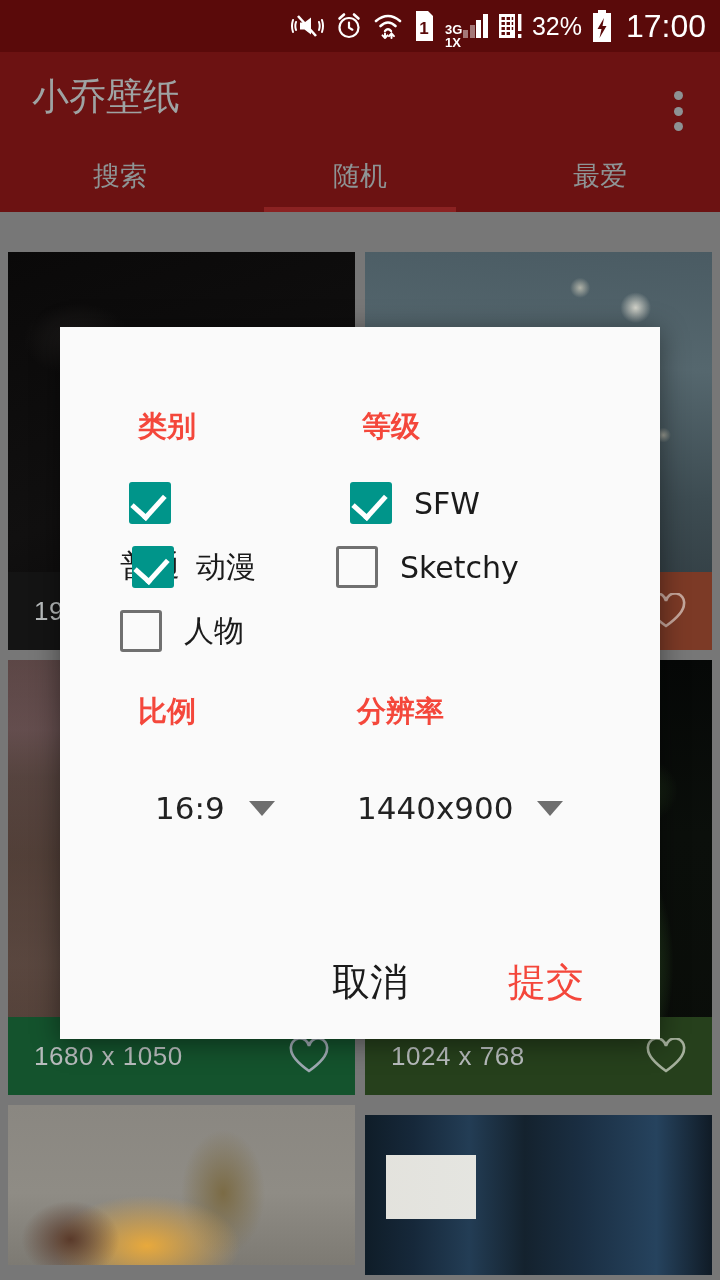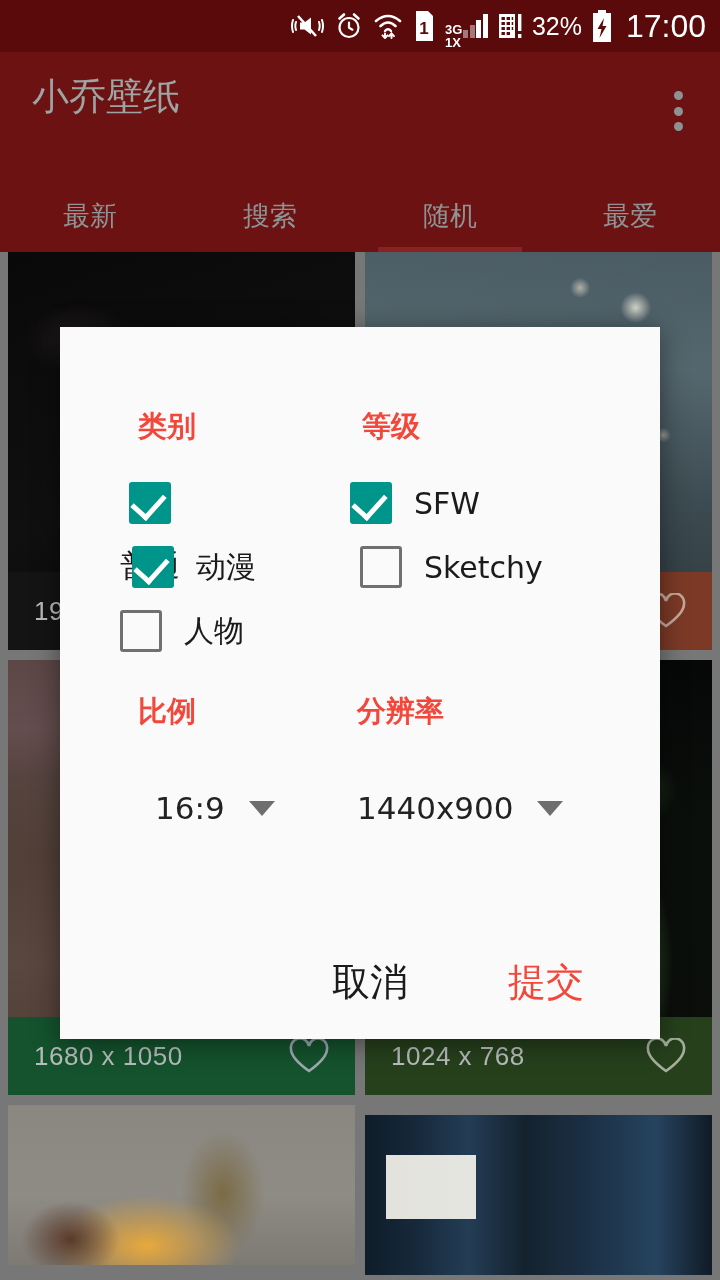--- a/index.html
+++ b/index.html
@@ -31,21 +31,21 @@
   .net-wrap{ display:flex; align-items:flex-end; gap:1px; }
   .bars{ display:flex; align-items:flex-end; gap:1.5px; height:24px; }
   .bars i{ display:block; width:5px; background:#fff; }
   .bars i:nth-child(1){ height:8px;  opacity:.45;}
   .bars i:nth-child(2){ height:13px; opacity:.45;}
   .bars i:nth-child(3){ height:18px; }
   .bars i:nth-child(4){ height:24px; }
 
   
   #app-bar{
-    position:absolute; top:52px; left:0; width:720px; height:200px;
+    position:absolute; top:52px; left:0; width:720px; height:160px;
     background:#6C1212;
   }
   #app-title{
     position:absolute; left:32px; top:26px;
     font-size:37px; color:#9EA3A3; line-height:1;
     font-family:"DejaVu Sans","Liberation Sans",sans-serif;
   }
   #overflow-menu{
     position:absolute; right:22px; top:36px;
     width:40px; height:46px;
@@ -153,21 +153,21 @@
     border-top:0; border-left:0; transform:rotate(42deg);
   }
   .cb-label{
     font-size:30px; color:#1B1B1B;
     font-family:"DejaVu Sans","Liberation Sans",sans-serif;
   }
   #cb-normal { left:60px;  top:155px;flex-direction:column; }
   #cb-anime  { left:72px;  top:219px; }
   #cb-people { left:60px;  top:283px; }
   #cb-sfw    { left:290px; top:155px; }
-  #cb-sketchy{ left:300px; top:219px; }
+  #cb-sketchy{ left:276px; top:219px; }
 
   .spinner{ position:absolute; display:flex; align-items:center; gap:24px; cursor:pointer; }
   .spinner .val{
     font-size:31px; color:#222222;
     font-family:"DejaVu Sans","Liberation Sans",sans-serif;
   }
   .caret{
     width:0; height:0; border-left:13px solid transparent;
     border-right:13px solid transparent; border-top:15px solid #6E6E6E;
   }
@@ -271,23 +271,20 @@
   <div id="app-title">小乔壁纸</div>
 
   <div id="overflow-menu">
     <span></span>
     <span></span>
     <span></span>
   </div>
 
   <div id="tabs">
     <div class="tab">
-        <span>最新</span>
-      </div>
-    <div class="tab">
         <span>搜索</span>
       </div>
     <div class="tab active">
         <span>随机</span>
       </div>
     <div class="tab">
         <span>最爱</span>
       </div>
   </div>
 </div>

